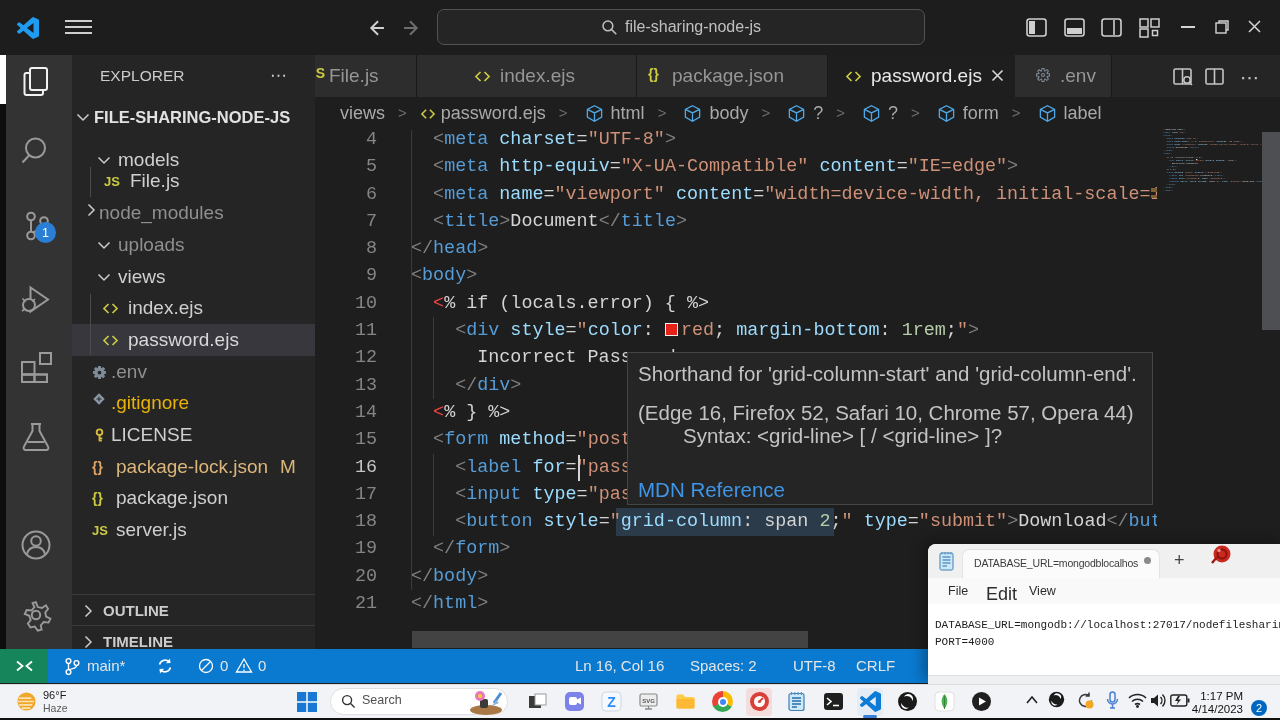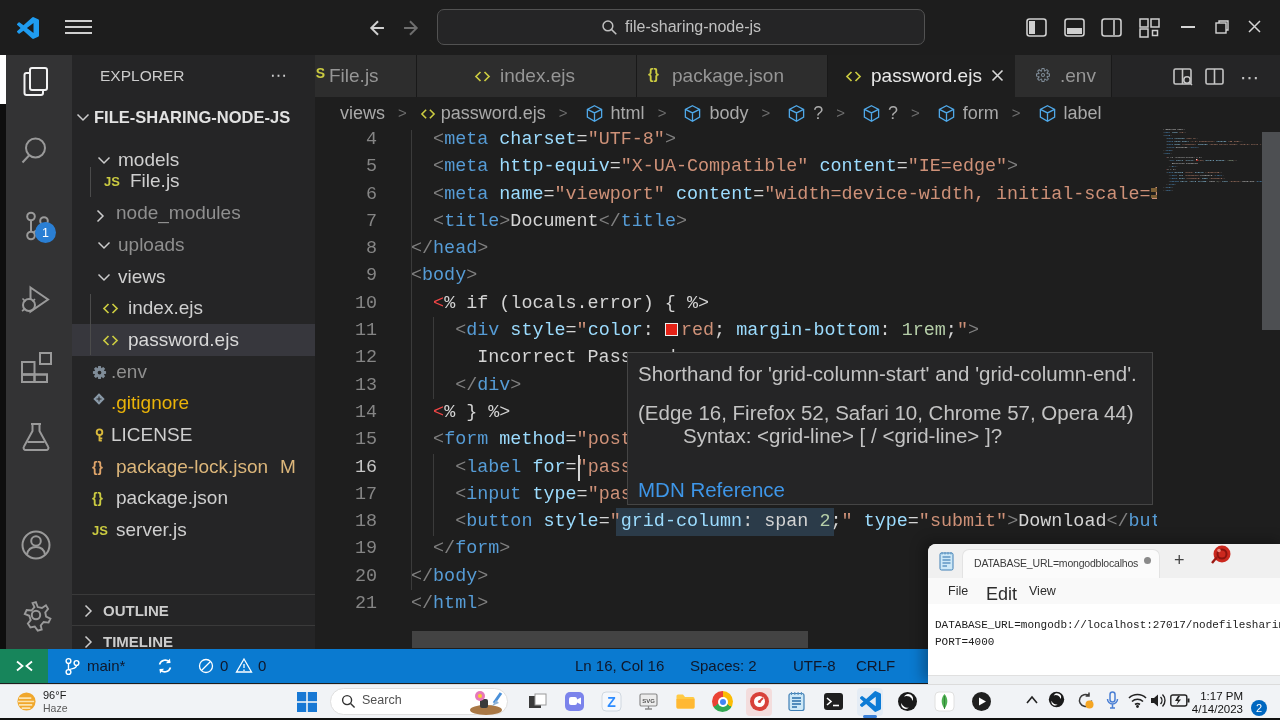--- a/index.html
+++ b/index.html
@@ -233,21 +233,21 @@
           <span>models</span>
         </div>
       </div>
       <div style="position:absolute;left:0;top:110px;width:243px;height:32px;font-size:19px;display:flex;align-items:center;">
         <div style="display:flex;align-items:center;padding-left:32px;gap:6px;color:#cfcfcf;">
           <span style="color:#cbcb41;font-weight:bold;font-size:13px;flex:none;width:20px;">JS</span>
           <span>File.js</span>
         </div>
       </div>
       <div style="position:absolute;left:0;top:142px;width:243px;height:32px;font-size:19px;display:flex;align-items:center;">
-        <div style="display:flex;align-items:flex-end;padding-left:20px;gap:8px;color:#8f8f8f;">
+        <div style="display:flex;align-items:flex-start;padding-left:11px;gap:0;color:#8f8f8f;">
           <svg width="16" height="16" viewBox="0 0 16 16" style="flex:none;">
             <path d="M5.5 2.5 L11 8 L5.5 13.5" stroke="#cccccc" stroke-width="1.5" fill="none"></path>
           </svg>
           <span>node_modules</span>
         </div>
       </div>
       <div style="position:absolute;left:0;top:174px;width:243px;height:32px;font-size:19px;display:flex;align-items:center;">
         <div style="display:flex;align-items:center;padding-left:24px;gap:6px;color:#8f8f8f;">
           <svg width="16" height="16" viewBox="0 0 16 16" style="flex:none;">
             <path d="M2.5 5.5 L8 11 L13.5 5.5" stroke="#cccccc" stroke-width="1.5" fill="none"></path>
@@ -385,21 +385,21 @@
           <circle cx="18" cy="14" r="4.8" stroke="#9a9a9a" stroke-width="2" fill="none"></circle>
           <path d="M9 27.5 C10 22 14 20 18 20 C22 20 26 22 27 27.5" stroke="#9a9a9a" stroke-width="2" fill="none"></path>
         </svg></div>
       <div style="position:absolute;left:12px;top:542px;width:36px;height:36px;"><svg width="36" height="36" viewBox="0 0 36 36">
           <circle cx="18" cy="18" r="4.2" stroke="#9a9a9a" stroke-width="2" fill="none"></circle>
           <path d="M18 4.5 L20 9.7 L24.5 10.7 L28.7 7.8 L31 11.6 L28 15.4 L28.9 19.9 L33.5 22 L31.5 26.2 L26.3 25.6 L23.2 29.3 L24.2 33.6 L20 34.7 L16.8 30.4 L12.2 31.4 L9.5 27.3 L12.5 23.6 L11 19 L6.2 17 L8.2 12.8 L13.4 13.4 L16.5 9.7 L14.5 5.5 Z" transform="scale(0.94) translate(1,1)" stroke="#9a9a9a" stroke-width="2" fill="none"></path>
         </svg></div>
       <div style="position:absolute;left:29px;top:167px;width:21px;height:21px;border-radius:50%;background:#2a7fd4;color:#fff;font-size:12.5px;display:flex;align-items:center;justify-content:center;">1</div>
     </div>
 
-<div class="abs" id="statusbar" style="left:0;top:649px;width:1056px;height:34px;background:#0a7ad0;color:#0f172a;font-size:15px;">
+<div class="abs" id="statusbar" style="left:0;top:649px;width:1056px;height:34px;background:#0a7ad0;color:#e5e5e5;font-size:15px;">
       <div style="position:absolute;left:0;top:0;width:48px;height:34px;background:#17855b;display:flex;align-items:center;justify-content:center;">
         <svg width="19" height="16" viewBox="0 0 19 16">
           <path d="M2 3.5 L7.5 8 L2 12.5 M17 3.5 L11.5 8 L17 12.5" stroke="#fff" stroke-width="1.8" fill="none"></path>
         </svg>
       </div>
       <svg style="position:absolute;left:64px;top:8px;" width="17" height="19" viewBox="0 0 17 19">
         <circle cx="4.5" cy="4" r="2.4" stroke="#fff" stroke-width="1.4" fill="none"></circle>
         <circle cx="4.5" cy="15" r="2.4" stroke="#fff" stroke-width="1.4" fill="none"></circle>
         <circle cx="12.5" cy="6" r="2.4" stroke="#fff" stroke-width="1.4" fill="none"></circle>
         <path d="M4.5 6.5 V12.5 M12.5 8.5 C12.5 12 8 11 4.8 13" stroke="#fff" stroke-width="1.4" fill="none"></path>

